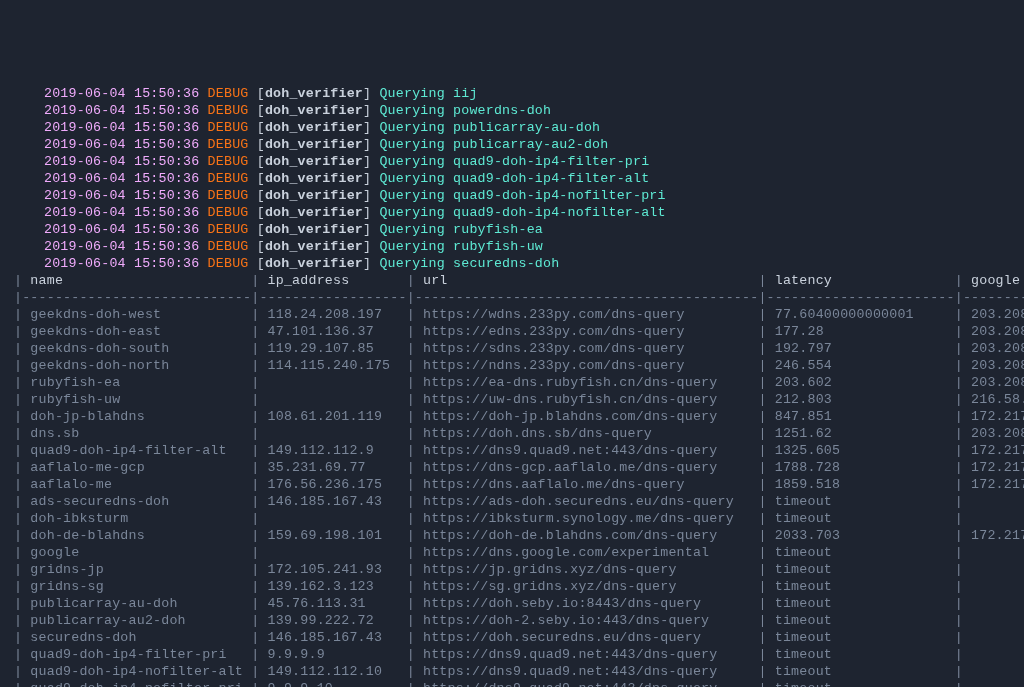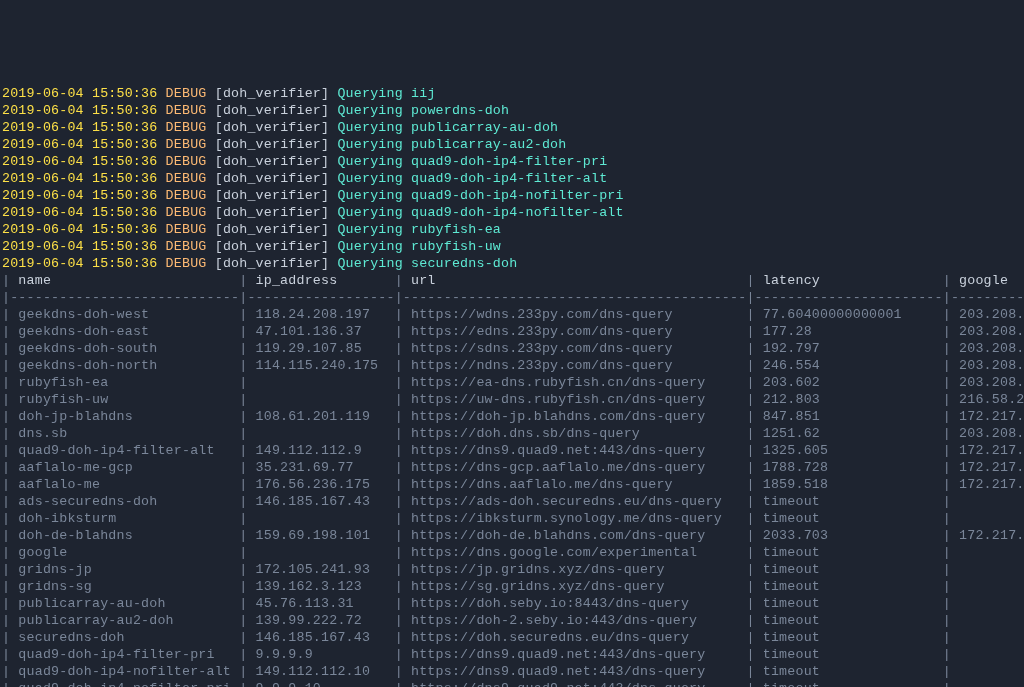--- a/index.html
+++ b/index.html
@@ -13,27 +13,27 @@
     letter-spacing: 0.2px;
     width: 1024px;
     height: 687px;
     overflow: hidden;
     white-space: pre;
   }
   .terminal {
     padding: 0 2px;
   }
   .line { white-space: pre; }
-  .ts    { color: #fde047; }
-  .level { color: #fdba74; }
+  .ts    { color: #f0abfc; margin-left: 42px; }
+  .level { color: #f97316; }
   .lbracket { color: #c9d1dc; }
-  .module   { color: #c9d1dc; font-weight: normal; }
+  .module   { color: #c9d1dc; font-weight: bold; }
   .rbracket { color: #c9d1dc; }
   .msg   { color: #5eead4; }
-  .hdr, .row { white-space: pre; }
+  .hdr, .row { white-space: pre; margin-left: 12px; }
   .pipe  { color: #7a8699; }
   .cell  { color: #7a8699; }
   .hcell { color: #c9d1dc; }
 </style>
 </head>
 <body>
 
 
 
 <div class="terminal" id="terminal"><div class="line"><span class="ts">2019-06-04 15:50:36</span> <span class="level">DEBUG</span> <span class="lbracket">[</span><span class="module">doh_verifier</span><span class="rbracket">]</span> <span class="msg">Querying iij</span></div><div class="line"><span class="ts">2019-06-04 15:50:36</span> <span class="level">DEBUG</span> <span class="lbracket">[</span><span class="module">doh_verifier</span><span class="rbracket">]</span> <span class="msg">Querying powerdns-doh</span></div><div class="line"><span class="ts">2019-06-04 15:50:36</span> <span class="level">DEBUG</span> <span class="lbracket">[</span><span class="module">doh_verifier</span><span class="rbracket">]</span> <span class="msg">Querying publicarray-au-doh</span></div><div class="line"><span class="ts">2019-06-04 15:50:36</span> <span class="level">DEBUG</span> <span class="lbracket">[</span><span class="module">doh_verifier</span><span class="rbracket">]</span> <span class="msg">Querying publicarray-au2-doh</span></div><div class="line"><span class="ts">2019-06-04 15:50:36</span> <span class="level">DEBUG</span> <span class="lbracket">[</span><span class="module">doh_verifier</span><span class="rbracket">]</span> <span class="msg">Querying quad9-doh-ip4-filter-pri</span></div><div class="line"><span class="ts">2019-06-04 15:50:36</span> <span class="level">DEBUG</span> <span class="lbracket">[</span><span class="module">doh_verifier</span><span class="rbracket">]</span> <span class="msg">Querying quad9-doh-ip4-filter-alt</span></div><div class="line"><span class="ts">2019-06-04 15:50:36</span> <span class="level">DEBUG</span> <span class="lbracket">[</span><span class="module">doh_verifier</span><span class="rbracket">]</span> <span class="msg">Querying quad9-doh-ip4-nofilter-pri</span></div><div class="line"><span class="ts">2019-06-04 15:50:36</span> <span class="level">DEBUG</span> <span class="lbracket">[</span><span class="module">doh_verifier</span><span class="rbracket">]</span> <span class="msg">Querying quad9-doh-ip4-nofilter-alt</span></div><div class="line"><span class="ts">2019-06-04 15:50:36</span> <span class="level">DEBUG</span> <span class="lbracket">[</span><span class="module">doh_verifier</span><span class="rbracket">]</span> <span class="msg">Querying rubyfish-ea</span></div><div class="line"><span class="ts">2019-06-04 15:50:36</span> <span class="level">DEBUG</span> <span class="lbracket">[</span><span class="module">doh_verifier</span><span class="rbracket">]</span> <span class="msg">Querying rubyfish-uw</span></div><div class="line"><span class="ts">2019-06-04 15:50:36</span> <span class="level">DEBUG</span> <span class="lbracket">[</span><span class="module">doh_verifier</span><span class="rbracket">]</span> <span class="msg">Querying securedns-doh</span></div><div class="hdr"><span class="pipe">|</span><span class="hcell"> name                       </span><span class="pipe">|</span><span class="hcell"> ip_address       </span><span class="pipe">|</span><span class="hcell"> url                                      </span><span class="pipe">|</span><span class="hcell"> latency               </span><span class="pipe">|</span><span class="hcell"> google                </span></div><div class="row"><span class="pipe">|</span><span class="cell">----------------------------</span><span class="pipe">|</span><span class="cell">------------------</span><span class="pipe">|</span><span class="cell">------------------------------------------</span><span class="pipe">|</span><span class="cell">-----------------------</span><span class="pipe">|</span><span class="cell">-----------------------</span></div><div class="row"><span class="pipe">|</span><span class="cell"> geekdns-doh-west           </span><span class="pipe">|</span><span class="cell"> 118.24.208.197   </span><span class="pipe">|</span><span class="cell"> https://wdns.233py.com/dns-query         </span><span class="pipe">|</span><span class="cell"> 77.60400000000001     </span><span class="pipe">|</span><span class="cell"> 203.208.40.110(CN)    </span></div><div class="row"><span class="pipe">|</span><span class="cell"> geekdns-doh-east           </span><span class="pipe">|</span><span class="cell"> 47.101.136.37    </span><span class="pipe">|</span><span class="cell"> https://edns.233py.com/dns-query         </span><span class="pipe">|</span><span class="cell"> 177.28                </span><span class="pipe">|</span><span class="cell"> 203.208.40.97(CN)     </span></div><div class="row"><span class="pipe">|</span><span class="cell"> geekdns-doh-south          </span><span class="pipe">|</span><span class="cell"> 119.29.107.85    </span><span class="pipe">|</span><span class="cell"> https://sdns.233py.com/dns-query         </span><span class="pipe">|</span><span class="cell"> 192.797               </span><span class="pipe">|</span><span class="cell"> 203.208.40.102(CN)    </span></div><div class="row"><span class="pipe">|</span><span class="cell"> geekdns-doh-north          </span><span class="pipe">|</span><span class="cell"> 114.115.240.175  </span><span class="pipe">|</span><span class="cell"> https://ndns.233py.com/dns-query         </span><span class="pipe">|</span><span class="cell"> 246.554               </span><span class="pipe">|</span><span class="cell"> 203.208.40.104(CN)    </span></div><div class="row"><span class="pipe">|</span><span class="cell"> rubyfish-ea                </span><span class="pipe">|</span><span class="cell">                  </span><span class="pipe">|</span><span class="cell"> https://ea-dns.rubyfish.cn/dns-query     </span><span class="pipe">|</span><span class="cell"> 203.602               </span><span class="pipe">|</span><span class="cell"> 203.208.40.65(CN)     </span></div><div class="row"><span class="pipe">|</span><span class="cell"> rubyfish-uw                </span><span class="pipe">|</span><span class="cell">                  </span><span class="pipe">|</span><span class="cell"> https://uw-dns.rubyfish.cn/dns-query     </span><span class="pipe">|</span><span class="cell"> 212.803               </span><span class="pipe">|</span><span class="cell"> 216.58.200.78(US)     </span></div><div class="row"><span class="pipe">|</span><span class="cell"> doh-jp-blahdns             </span><span class="pipe">|</span><span class="cell"> 108.61.201.119   </span><span class="pipe">|</span><span class="cell"> https://doh-jp.blahdns.com/dns-query     </span><span class="pipe">|</span><span class="cell"> 847.851               </span><span class="pipe">|</span><span class="cell"> 172.217.31.142(US)    </span></div><div class="row"><span class="pipe">|</span><span class="cell"> dns.sb                     </span><span class="pipe">|</span><span class="cell">                  </span><span class="pipe">|</span><span class="cell"> https://doh.dns.sb/dns-query             </span><span class="pipe">|</span><span class="cell"> 1251.62               </span><span class="pipe">|</span><span class="cell"> 203.208.40.73(CN)     </span></div><div class="row"><span class="pipe">|</span><span class="cell"> quad9-doh-ip4-filter-alt   </span><span class="pipe">|</span><span class="cell"> 149.112.112.9    </span><span class="pipe">|</span><span class="cell"> https://dns9.quad9.net:443/dns-query     </span><span class="pipe">|</span><span class="cell"> 1325.605              </span><span class="pipe">|</span><span class="cell"> 172.217.160.14(US)    </span></div><div class="row"><span class="pipe">|</span><span class="cell"> aaflalo-me-gcp             </span><span class="pipe">|</span><span class="cell"> 35.231.69.77     </span><span class="pipe">|</span><span class="cell"> https://dns-gcp.aaflalo.me/dns-query     </span><span class="pipe">|</span><span class="cell"> 1788.728              </span><span class="pipe">|</span><span class="cell"> 172.217.6.206(US)     </span></div><div class="row"><span class="pipe">|</span><span class="cell"> aaflalo-me                 </span><span class="pipe">|</span><span class="cell"> 176.56.236.175   </span><span class="pipe">|</span><span class="cell"> https://dns.aaflalo.me/dns-query         </span><span class="pipe">|</span><span class="cell"> 1859.518              </span><span class="pipe">|</span><span class="cell"> 172.217.168.238(US)   </span></div><div class="row"><span class="pipe">|</span><span class="cell"> ads-securedns-doh          </span><span class="pipe">|</span><span class="cell"> 146.185.167.43   </span><span class="pipe">|</span><span class="cell"> https://ads-doh.securedns.eu/dns-query   </span><span class="pipe">|</span><span class="cell"> timeout               </span><span class="pipe">|</span><span class="cell">                       </span></div><div class="row"><span class="pipe">|</span><span class="cell"> doh-ibksturm               </span><span class="pipe">|</span><span class="cell">                  </span><span class="pipe">|</span><span class="cell"> https://ibksturm.synology.me/dns-query   </span><span class="pipe">|</span><span class="cell"> timeout               </span><span class="pipe">|</span><span class="cell">                       </span></div><div class="row"><span class="pipe">|</span><span class="cell"> doh-de-blahdns             </span><span class="pipe">|</span><span class="cell"> 159.69.198.101   </span><span class="pipe">|</span><span class="cell"> https://doh-de.blahdns.com/dns-query     </span><span class="pipe">|</span><span class="cell"> 2033.703              </span><span class="pipe">|</span><span class="cell"> 172.217.17.14(US)     </span></div><div class="row"><span class="pipe">|</span><span class="cell"> google                     </span><span class="pipe">|</span><span class="cell">                  </span><span class="pipe">|</span><span class="cell"> https://dns.google.com/experimental      </span><span class="pipe">|</span><span class="cell"> timeout               </span><span class="pipe">|</span><span class="cell">                       </span></div><div class="row"><span class="pipe">|</span><span class="cell"> gridns-jp                  </span><span class="pipe">|</span><span class="cell"> 172.105.241.93   </span><span class="pipe">|</span><span class="cell"> https://jp.gridns.xyz/dns-query          </span><span class="pipe">|</span><span class="cell"> timeout               </span><span class="pipe">|</span><span class="cell">                       </span></div><div class="row"><span class="pipe">|</span><span class="cell"> gridns-sg                  </span><span class="pipe">|</span><span class="cell"> 139.162.3.123    </span><span class="pipe">|</span><span class="cell"> https://sg.gridns.xyz/dns-query          </span><span class="pipe">|</span><span class="cell"> timeout               </span><span class="pipe">|</span><span class="cell">                       </span></div><div class="row"><span class="pipe">|</span><span class="cell"> publicarray-au-doh         </span><span class="pipe">|</span><span class="cell"> 45.76.113.31     </span><span class="pipe">|</span><span class="cell"> https://doh.seby.io:8443/dns-query       </span><span class="pipe">|</span><span class="cell"> timeout               </span><span class="pipe">|</span><span class="cell">                       </span></div><div class="row"><span class="pipe">|</span><span class="cell"> publicarray-au2-doh        </span><span class="pipe">|</span><span class="cell"> 139.99.222.72    </span><span class="pipe">|</span><span class="cell"> https://doh-2.seby.io:443/dns-query      </span><span class="pipe">|</span><span class="cell"> timeout               </span><span class="pipe">|</span><span class="cell">                       </span></div><div class="row"><span class="pipe">|</span><span class="cell"> securedns-doh              </span><span class="pipe">|</span><span class="cell"> 146.185.167.43   </span><span class="pipe">|</span><span class="cell"> https://doh.securedns.eu/dns-query       </span><span class="pipe">|</span><span class="cell"> timeout               </span><span class="pipe">|</span><span class="cell">                       </span></div><div class="row"><span class="pipe">|</span><span class="cell"> quad9-doh-ip4-filter-pri   </span><span class="pipe">|</span><span class="cell"> 9.9.9.9          </span><span class="pipe">|</span><span class="cell"> https://dns9.quad9.net:443/dns-query     </span><span class="pipe">|</span><span class="cell"> timeout               </span><span class="pipe">|</span><span class="cell">                       </span></div><div class="row"><span class="pipe">|</span><span class="cell"> quad9-doh-ip4-nofilter-alt </span><span class="pipe">|</span><span class="cell"> 149.112.112.10   </span><span class="pipe">|</span><span class="cell"> https://dns9.quad9.net:443/dns-query     </span><span class="pipe">|</span><span class="cell"> timeout               </span><span class="pipe">|</span><span class="cell">                       </span></div><div class="row"><span class="pipe">|</span><span class="cell"> quad9-doh-ip4-nofilter-pri </span><span class="pipe">|</span><span class="cell"> 9.9.9.10         </span><span class="pipe">|</span><span class="cell"> https://dns9.quad9.net:443/dns-query     </span><span class="pipe">|</span><span class="cell"> timeout               </span><span class="pipe">|</span><span class="cell">                       </span></div></div>

